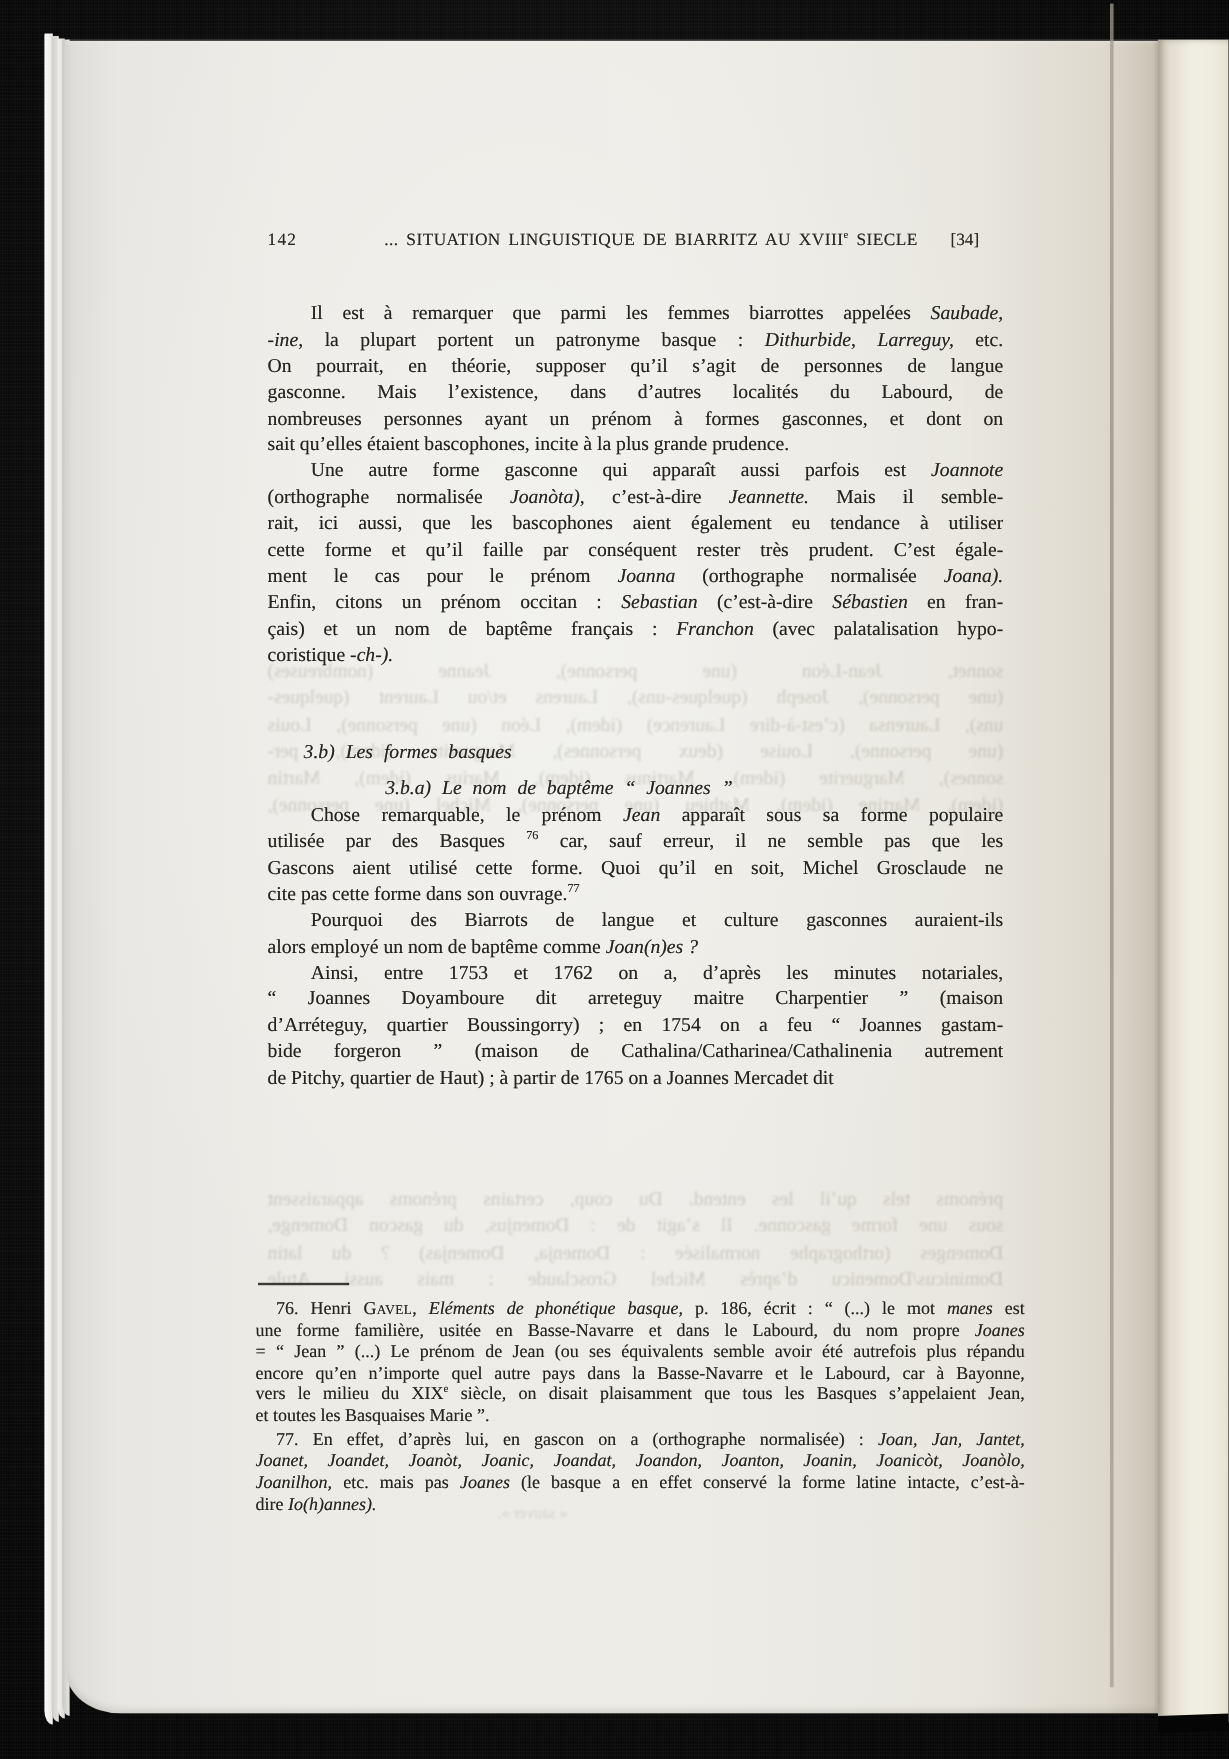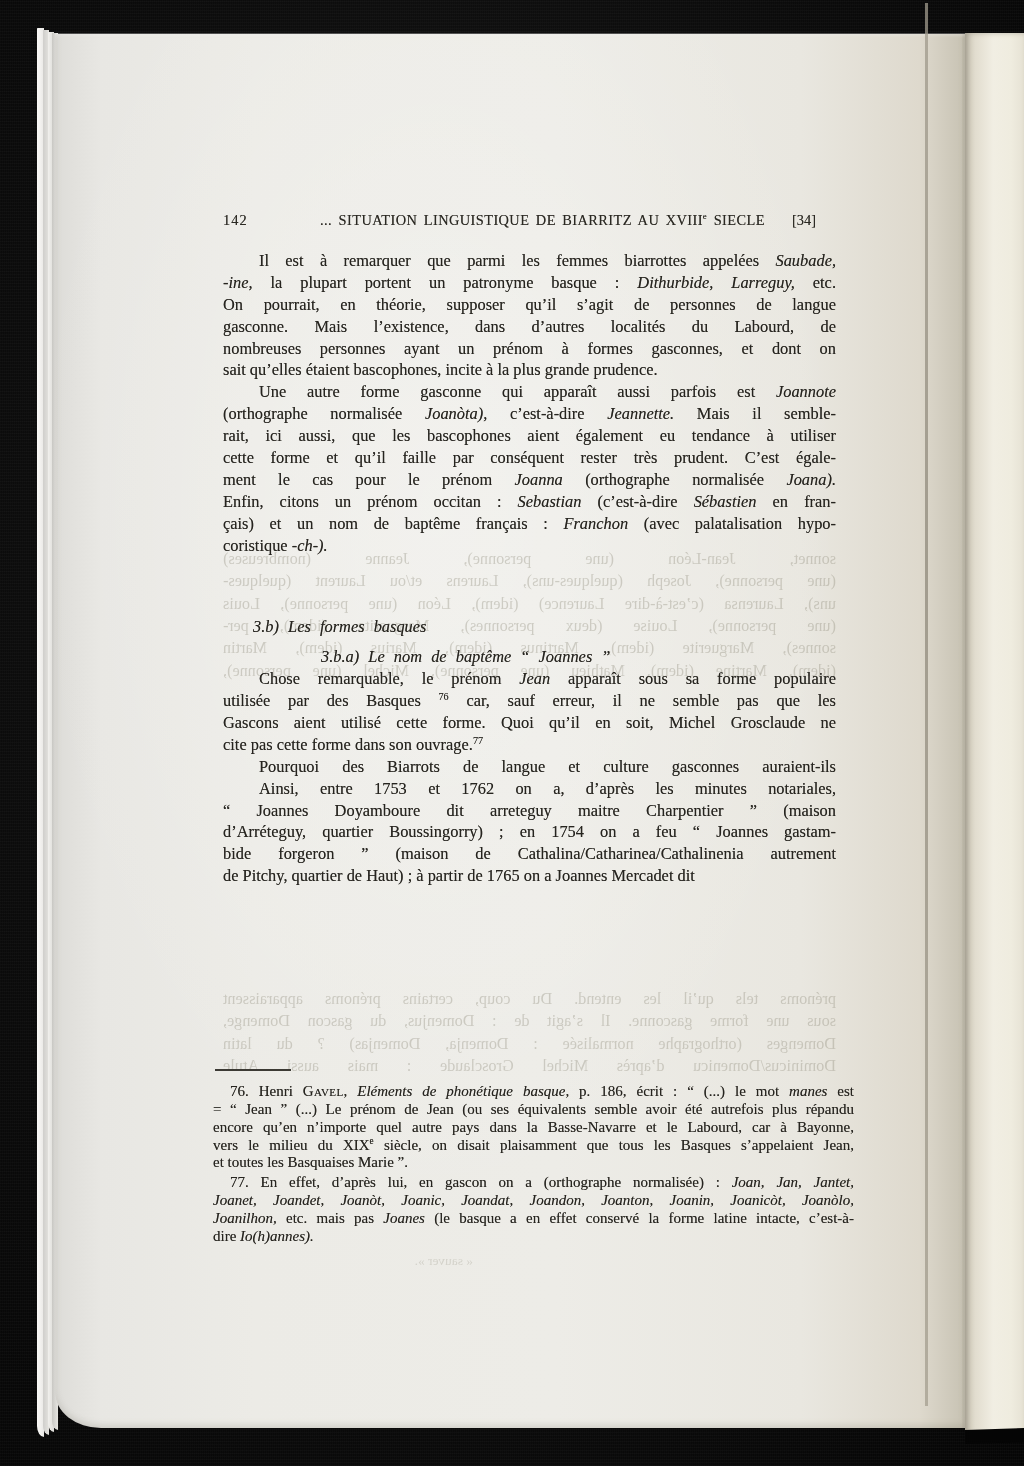--- a/index.html
+++ b/index.html
@@ -23,21 +23,21 @@
     border-bottom-left-radius:46px 36px;border-top-left-radius:3px;
     box-shadow:0 -1px 0 rgba(255,255,255,.28), inset 0 2px 3px rgba(255,255,255,.25), inset 0 -3px 6px rgba(120,115,100,.22);}
   .gutter-line{position:absolute;left:925px;top:3px;width:3px;height:1403px;
     background:linear-gradient(180deg,#a19b8d,#8f897b 40%,#a59f90);opacity:.75;}
   .facing{position:absolute;left:965px;top:33px;width:59px;height:1402px;
     background:linear-gradient(90deg,#cdc8b9 0%,#e2ddcf 18%,#f1eee3 48%,#efecdf 78%,#e6e2d4 100%);
     box-shadow:inset 3px 0 5px rgba(90,84,68,.35);}
   .facing::after{content:"";position:absolute;left:0;bottom:-8px;width:100%;height:14px;background:#050505;transform:skewY(-2deg);}
   
   .layer{position:absolute;color:#26241f;text-shadow:0 0 .4px rgba(40,38,32,.55);z-index:2;}
-  .header-row{left:186px;top:184px;width:615px;display:flex;align-items:baseline;font-size:14.4px;color:#2b2923;}
+  .header-row{left:186px;top:164px;width:615px;display:flex;align-items:baseline;font-size:14.4px;color:#2b2923;}
   .pgnum{width:70px;letter-spacing:1px;}
   .rtitle{flex:1;text-align:center;white-space:nowrap;letter-spacing:.4px;word-spacing:2.5px;}
   .folio{width:46px;text-align:left;}
   .text-body{left:186px;top:222px;width:613px;font-size:16.4px;line-height:21.9px;}
   .footnotes{left:176px;top:1055px;width:641px;font-size:15px;line-height:17.85px;}
   .fn-rule{position:absolute;left:178px;top:1041px;width:76px;height:2px;background:#3c3a34;z-index:2;}
   .ln{text-align:justify;text-align-last:justify;overflow:hidden;}
   .text-body .ln{height:21.9px;}
   .footnotes .ln{height:17.85px;}
   .ln.last{text-align-last:left;}
@@ -120,34 +120,36 @@
           <div class="ln last"><span class="it">3.b.a) Le nom de baptême “ Joannes ”</span></div>
         </div>
         <div class="blk p">
           <div class="ln ind"><span>Chose remarquable, le prénom </span><span class="it">Jean</span><span> apparaît sous sa forme populaire</span></div>
           <div class="ln"><span>utilisée par des Basques </span><sup>76</sup><span> car, sauf erreur, il ne semble pas que les</span></div>
           <div class="ln"><span>Gascons aient utilisé cette forme. Quoi qu’il en soit, Michel Grosclaude ne</span></div>
           <div class="ln last"><span>cite pas cette forme dans son ouvrage.</span><sup>77</sup></div>
         </div>
         <div class="blk p">
           <div class="ln ind"><span>Pourquoi des Biarrots de langue et culture gasconnes auraient-ils</span></div>
+          <div class="ln last"><span>alors employé un nom de baptême comme </span><span class="it">Joan(n)es ?</span></div>
         </div>
         <div class="blk p">
           <div class="ln ind"><span>Ainsi, entre 1753 et 1762 on a, d’après les minutes notariales,</span></div>
           <div class="ln"><span>“ Joannes Doyamboure dit arreteguy maitre Charpentier ” (maison</span></div>
           <div class="ln"><span>d’Arréteguy, quartier Boussingorry) ; en 1754 on a feu “ Joannes gastam-</span></div>
           <div class="ln"><span>bide forgeron ” (maison de Cathalina/Catharinea/Cathalinenia autrement</span></div>
           <div class="ln last"><span>de Pitchy, quartier de Haut) ; à partir de 1765 on a Joannes Mercadet dit</span></div>
         </div>
       </div>
 
     <div class="fn-rule"></div>
     <div class="layer footnotes">
         <div class="blk fn">
           <div class="ln ind"><span>76. Henri </span><span class="sc">Gavel</span><span>, </span><span class="it">Eléments de phonétique basque,</span><span> p. 186, écrit : “ (...) le mot </span><span class="it">manes</span><span> est</span></div>
+          <div class="ln"><span>une forme familière, usitée en Basse-Navarre et dans le Labourd, du nom propre </span><span class="it">Joanes</span></div>
           <div class="ln"><span>= “ Jean ” (...) Le prénom de Jean (ou ses équivalents semble avoir été autrefois plus répandu</span></div>
           <div class="ln"><span>encore qu’en n’importe quel autre pays dans la Basse-Navarre et le Labourd, car à Bayonne,</span></div>
           <div class="ln"><span>vers le milieu du XIX</span><sup>e</sup><span> siècle, on disait plaisamment que tous les Basques s’appelaient Jean,</span></div>
           <div class="ln last"><span>et toutes les Basquaises Marie ”.</span></div>
         </div>
         <div class="blk fn fn2">
           <div class="ln ind"><span>77. En effet, d’après lui, en gascon on a (orthographe normalisée) : </span><span class="it">Joan, Jan, Jantet,</span></div>
           <div class="ln"><span class="it">Joanet, Joandet, Joanòt, Joanic, Joandat, Joandon, Joanton, Joanin, Joanicòt, Joanòlo,</span></div>
           <div class="ln"><span class="it">Joanilhon,</span><span> etc. mais pas </span><span class="it">Joanes</span><span> (le basque a en effet conservé la forme latine intacte, c’est-à-</span></div>
           <div class="ln last"><span>dire </span><span class="it">Io(h)annes).</span></div>

